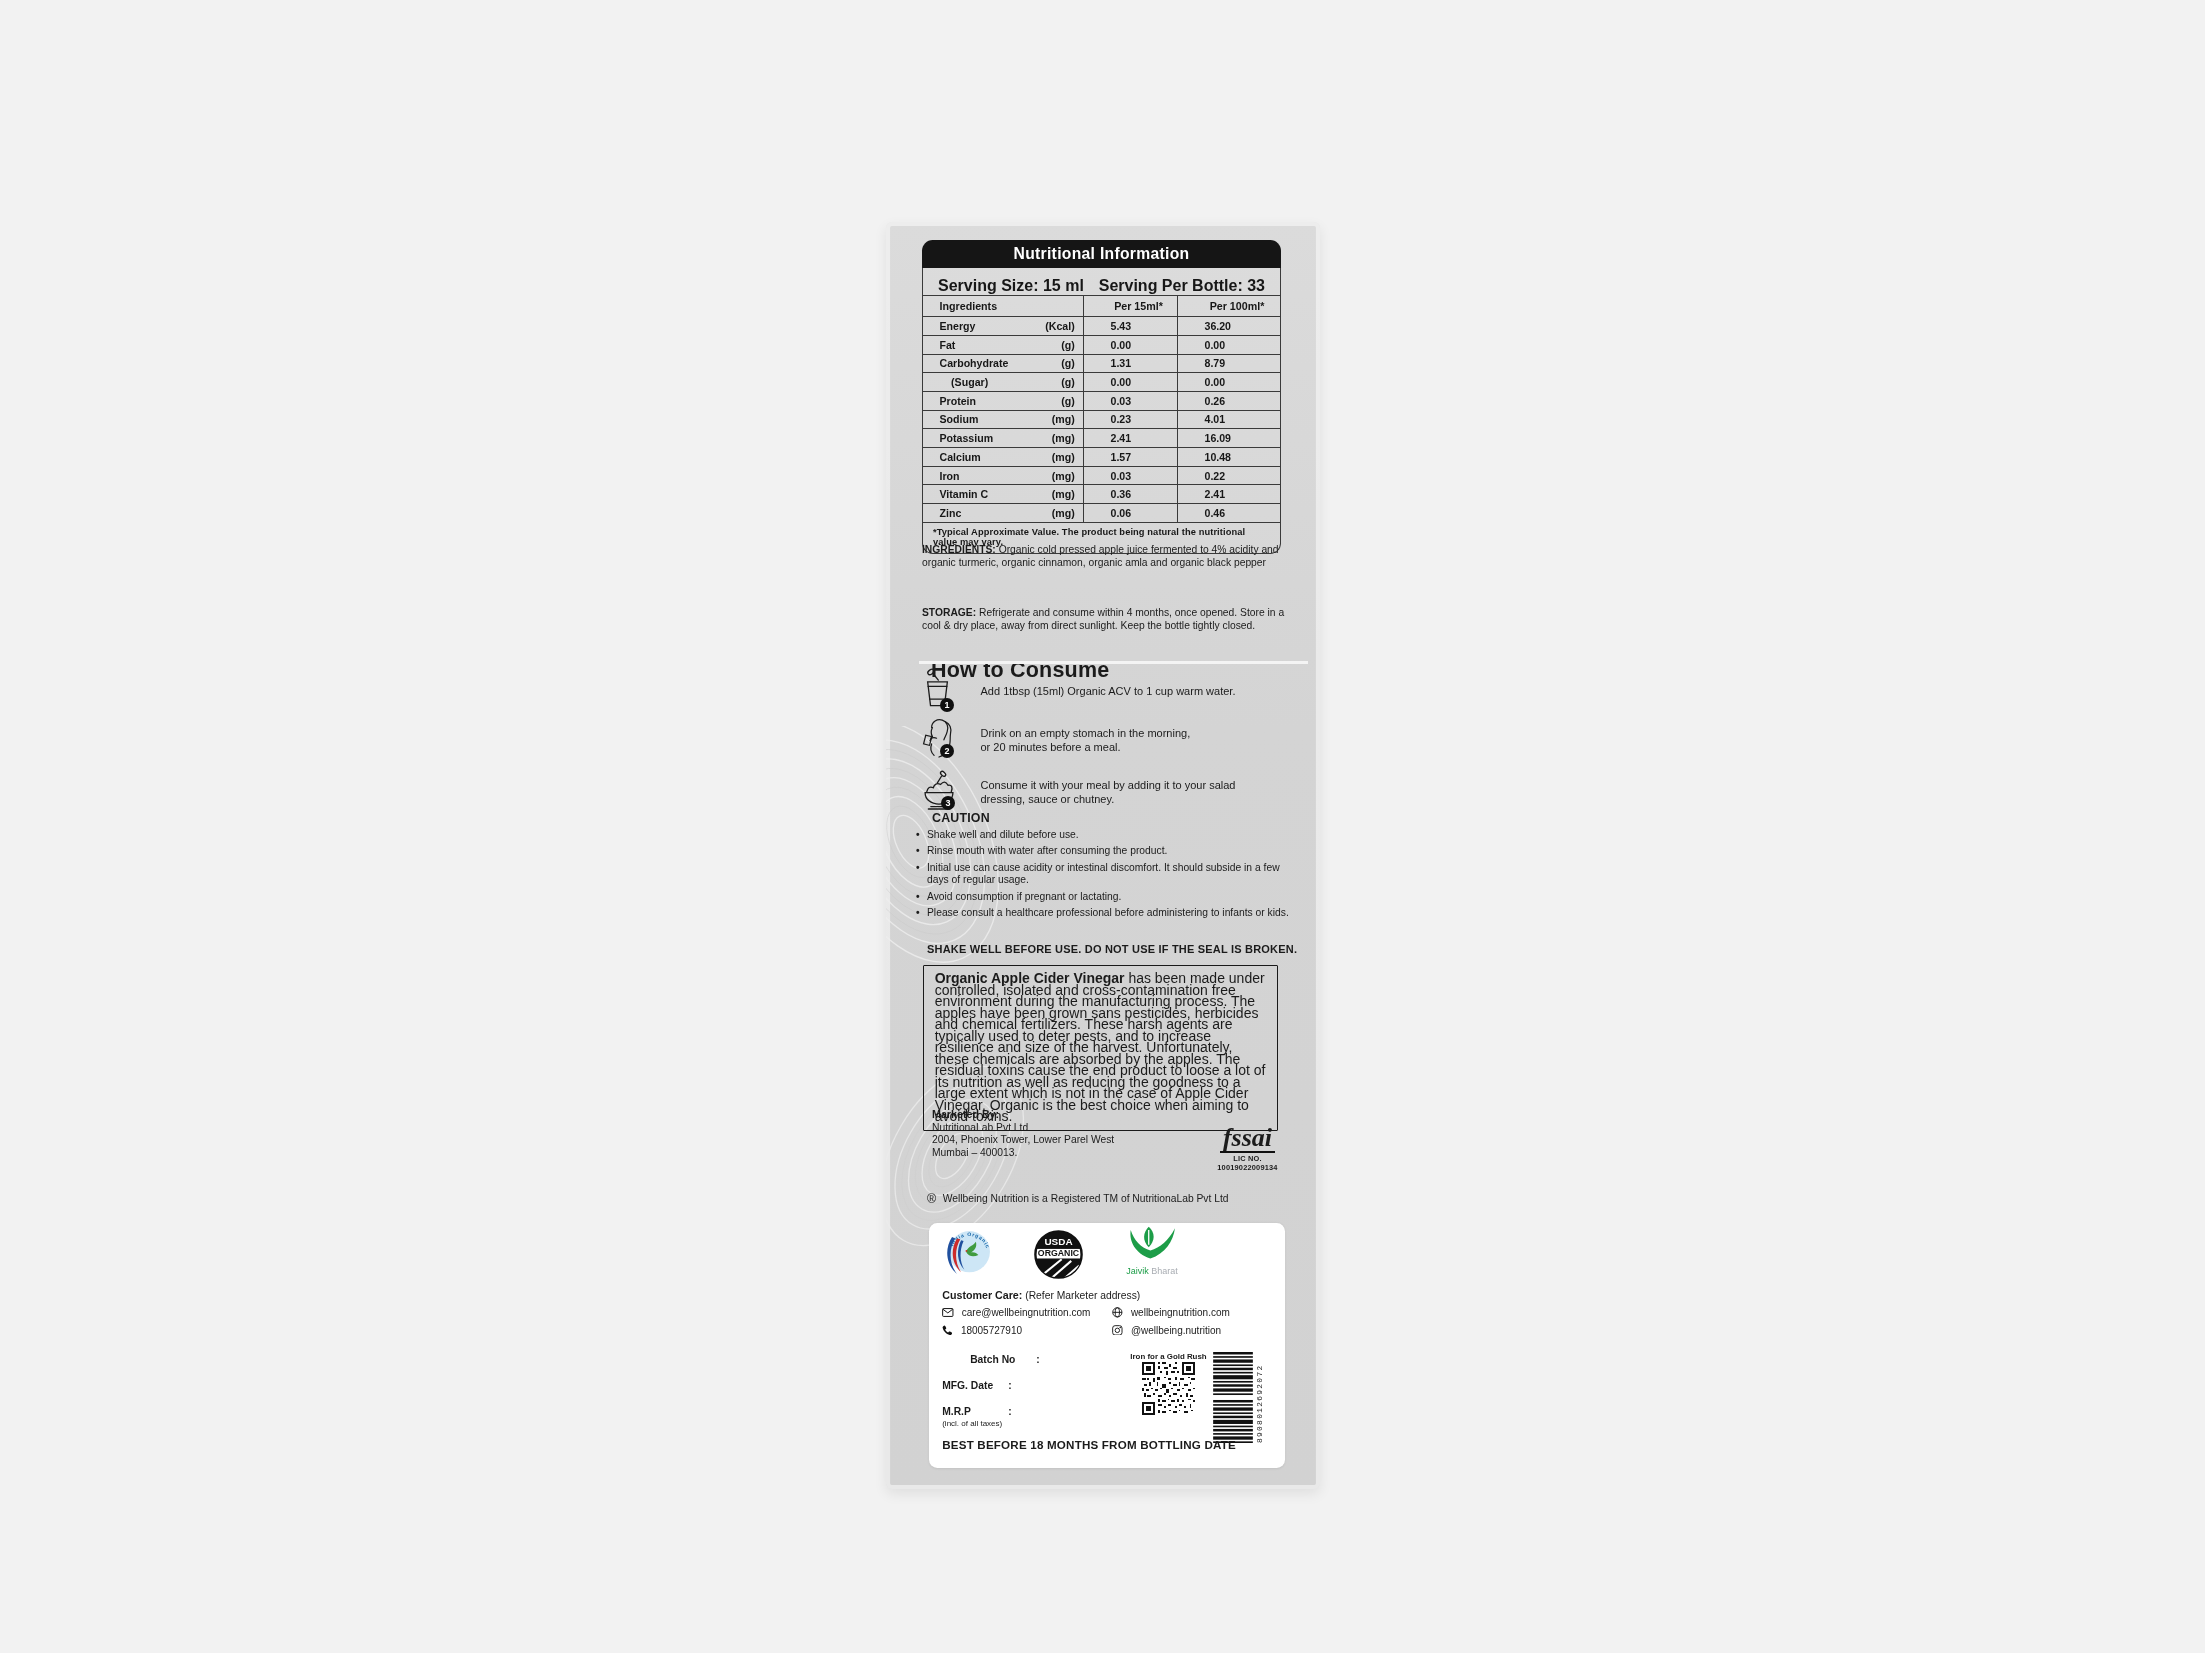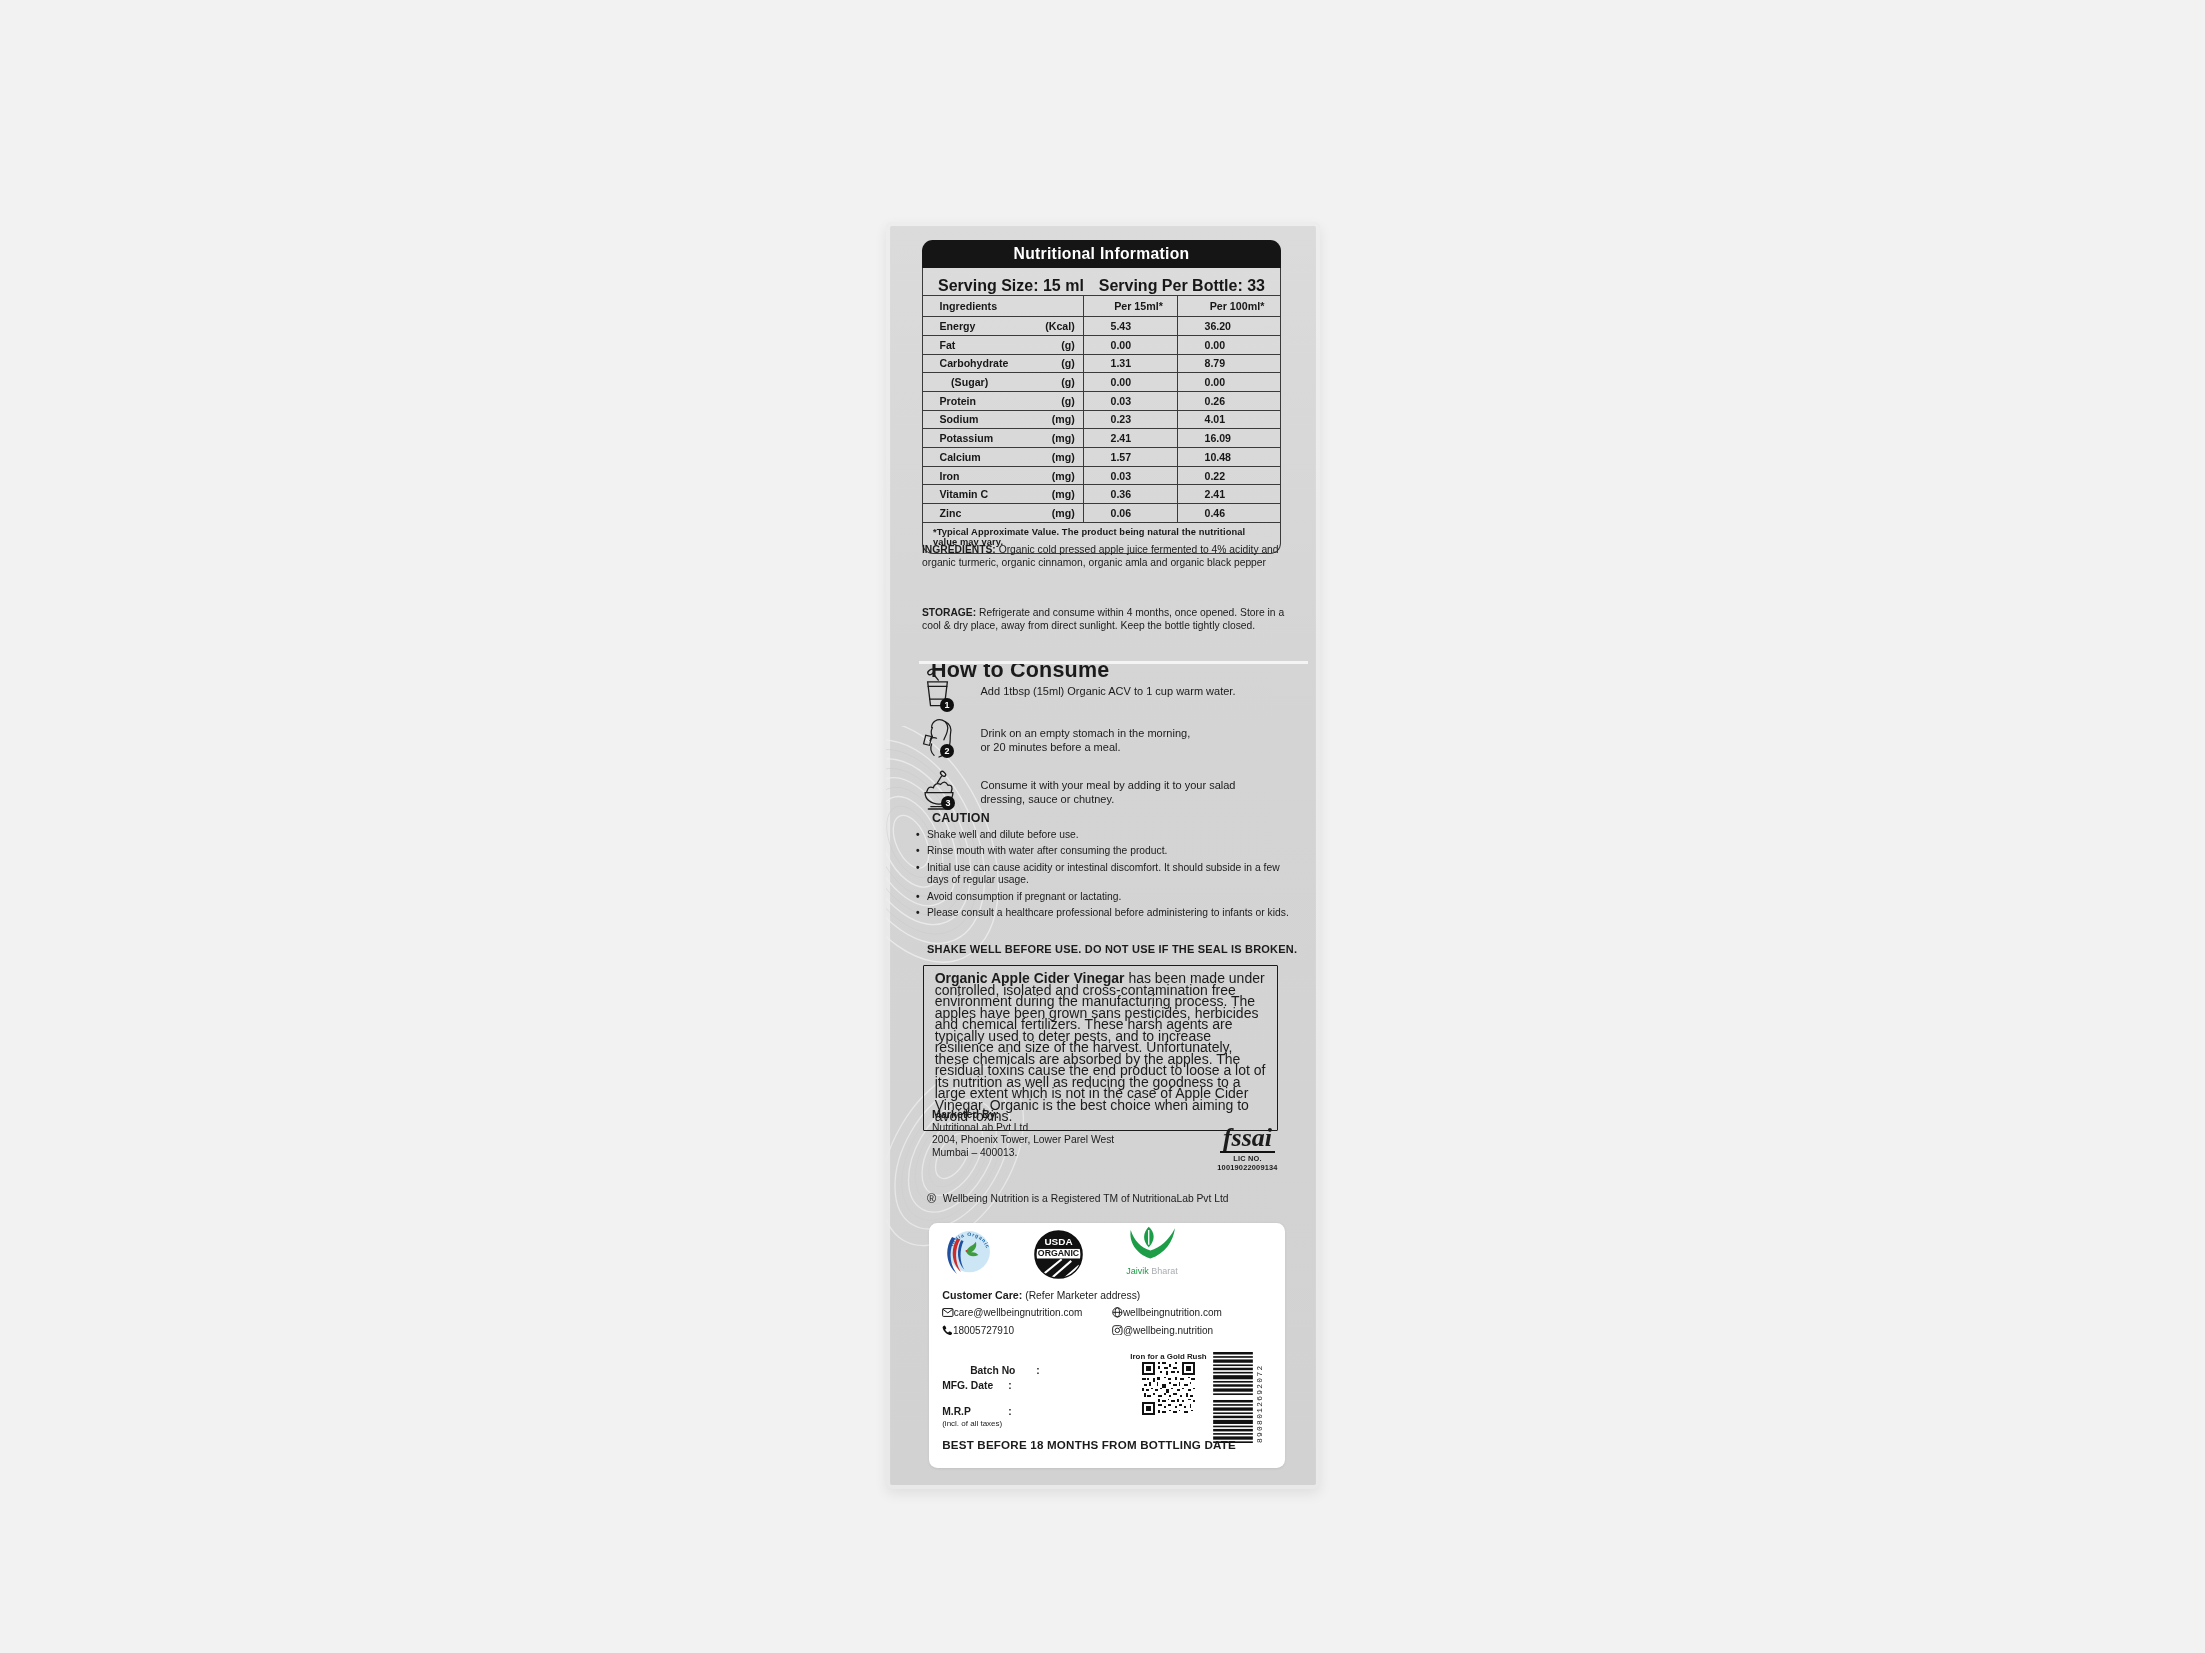--- a/index.html
+++ b/index.html
@@ -63,21 +63,21 @@
   .fssai-lic{font-size:7.4px;font-weight:700;letter-spacing:0.2px;margin-top:1.7px;}
   .reg{display:flex;align-items:center;gap:6.6px;font-size:10.3px;}
   .reg .sym{font-size:12.4px;line-height:10px;}
 
   
   .card{left:43px;top:1001px;width:356px;height:245px;background:#ffffff;border-radius:8.3px;
     box-shadow:0 0.8px 2.5px rgba(0,0,0,.08);}
   .card .abs{position:absolute;}
   .cc-line{font-size:10.3px;}
   .cc-line .blbl{font-size:10.7px;}
-  .contact{display:flex;align-items:center;gap:0;font-size:10px;}
+  .contact{display:flex;align-items:center;gap:8px;font-size:10px;}
   .fieldrow{display:flex;font-size:10.3px;font-weight:700;}
   .fieldrow .flbl{width:66px;}
   .f-sub{font-size:8px;font-weight:400;}
   .qr-cap{font-size:7.9px;font-weight:700;text-align:center;}
   .bc-digits{writing-mode:vertical-rl;transform:rotate(180deg);font-family:"Liberation Mono","DejaVu Sans Mono",monospace;
     font-size:7.9px;letter-spacing:1.3px;}
   .best{font-size:11.6px;font-weight:700;letter-spacing:0.2px;}
   .jv-text{font-size:9px;font-weight:400;text-align:center;margin-top:-2.5px;}
 </style>
 </head>
@@ -413,21 +413,21 @@
       <div class="contact">
         <svg width="10.7" height="10.7" viewBox="0 0 13 13" fill="none" stroke="#111" stroke-width="1.1">
           <rect x="0.8" y="0.8" width="11.4" height="11.4" rx="3"></rect>
           <circle cx="6.5" cy="6.5" r="2.7"></circle>
           <circle cx="10" cy="3" r="0.9" fill="#111" stroke="none"></circle>
         </svg>
         <span>@wellbeing.nutrition</span>
       </div>
     </div>
 
-    <div class="abs fieldrow" style="left:13.2px;top:142px;padding-left:28px;">
+    <div class="abs fieldrow" style="left:13.2px;top:131px;padding-left:28px;">
       <span class="flbl">Batch No</span>
         <span>:</span>
     </div>
     <div class="abs fieldrow" style="left:13.2px;top:157px;">
       <span class="flbl">MFG. Date</span>
         <span>:</span>
     </div>
     <div class="abs fieldrow" style="left:13.2px;top:183px;">
       <span class="flbl">M.R.P</span>
         <span>:</span>

